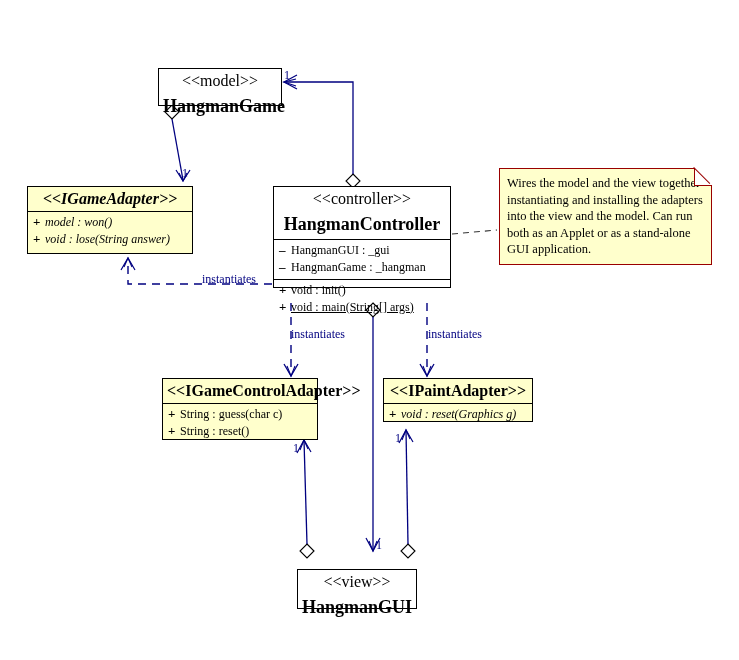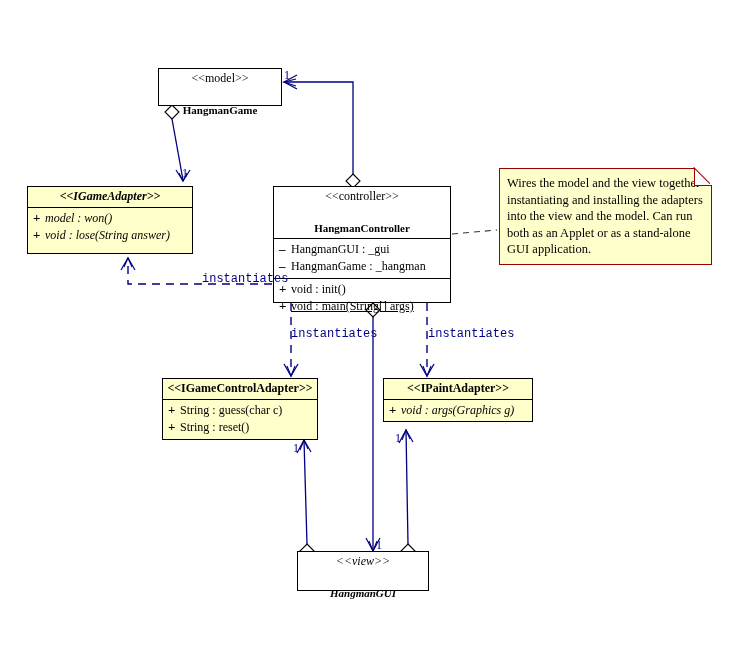--- a/index.html
+++ b/index.html
@@ -38,31 +38,31 @@
     line-height: 1.15;
   }
   .uml-box.plain { background: #ffffff; }
 
   .box-header {
     text-align: center;
     padding: 3px 4px 4px 4px;
   }
   .stereotype {
     display: block;
-    font-size: 12px;
+    font-size: 16px;
     color: #000;
     white-space: nowrap;
   }
   .stereotype.bold { font-weight: bold; }
   .class-name {
     display: block;
     font-weight: bold;
-    font-size: 11px;
-    white-space: nowrap;
-    margin-top: 18px;
+    font-size: 18px;
+    white-space: nowrap;
+    margin-top: 6px;
   }
   .compartment {
     border-top: 1px solid #000000;
     padding: 2px 0 3px 0;
   }
   .member {
     display: flex;
     align-items: baseline;
     padding: 1px 4px 1px 5px;
     white-space: nowrap;
@@ -110,21 +110,21 @@
     transform-origin: 0 0;
     transform: rotate(45deg);
   }
 
   
   .edge-label {
     position: absolute;
     font-size: 12px;
     color: #000080;
     white-space: nowrap;
-    font-family: Liberation Mono, monospace;
+    font-family: Liberation Serif, serif;
     text-align: right;
   }
   .mult-label {
     position: absolute;
     font-size: 12px;
     color: #000080;
     white-space: nowrap;
   }
 </style>
 </head>
@@ -222,21 +222,21 @@
         <span class="vis">+</span>
         <span class="member-text italic">model : won()</span>
       </div>
       <div class="member">
         <span class="vis">+</span>
         <span class="member-text italic">void : lose(String answer)</span>
       </div>
     </div>
   </div>
 
-  <div class="uml-box plain" style="left:273px; top:186px; width:178px; height:117px;">
+  <div class="uml-box plain" style="left:273px; top:186px; width:178px; height:102px;">
     <div class="box-header">
       <span class="stereotype">&lt;&lt;controller&gt;&gt;</span>
       <span class="class-name">HangmanController</span>
     </div>
     <div class="compartment">
       <div class="member">
         <span class="vis">–</span>
         <span class="member-text">HangmanGUI : _gui</span>
       </div>
       <div class="member">
@@ -272,26 +272,26 @@
     </div>
   </div>
 
   <div class="uml-box" style="left:383px; top:378px; width:150px; height:44px;">
     <div class="box-header" style="padding-bottom:3px;">
       <span class="stereotype bold">&lt;&lt;IPaintAdapter&gt;&gt;</span>
     </div>
     <div class="compartment">
       <div class="member">
         <span class="vis">+</span>
-        <span class="member-text italic">void : args(Graphics g)</span>
-      </div>
-    </div>
-  </div>
-
-  <div class="uml-box plain" style="left:297px; top:551px; width:132px; height:40px;font-style:italic;">
+        <span class="member-text italic">void : reset(Graphics g)</span>
+      </div>
+    </div>
+  </div>
+
+  <div class="uml-box plain" style="left:297px; top:569px; width:120px; height:40px;">
     <div class="box-header">
       <span class="stereotype">&lt;&lt;view&gt;&gt;</span>
       <span class="class-name">HangmanGUI</span>
     </div>
   </div>
 
   <div class="uml-note" style="left:499px; top:168px; width:213px; height:97px;">
     <span class="note-fold"></span>
     <span>Wires the model and the view together instantiating and installing the adapters into the view and the model.  Can run both as an Applet or as a stand-alone GUI application.</span>
   </div>

